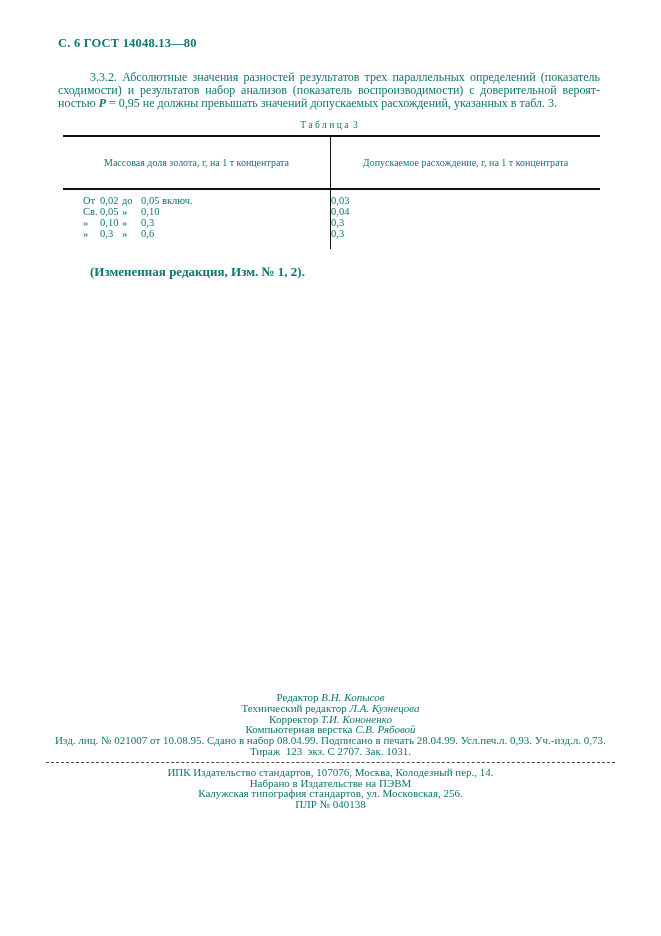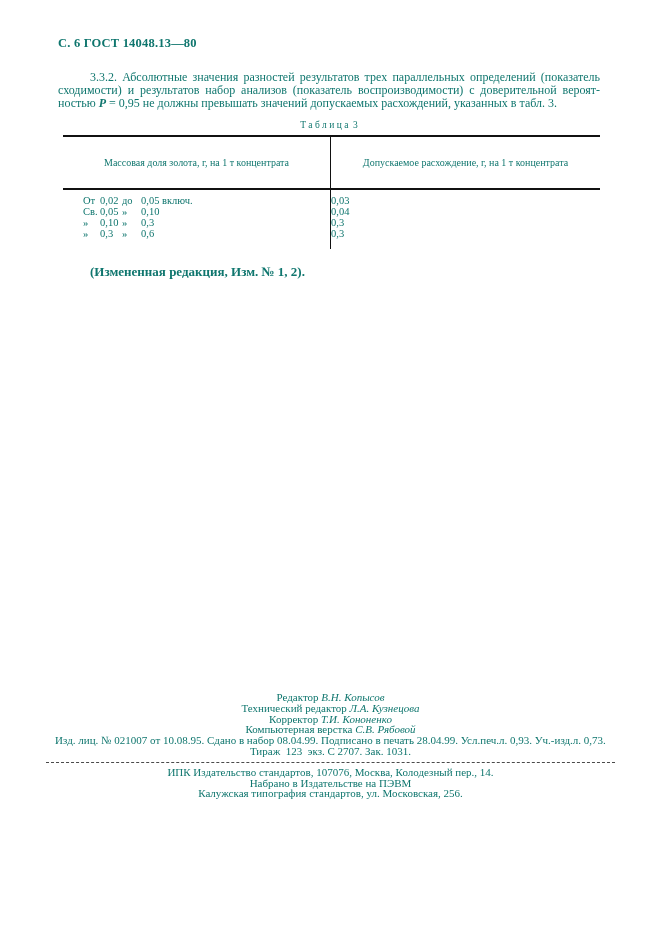--- a/index.html
+++ b/index.html
@@ -145,15 +145,16 @@
       <div>Изд. лиц. № 021007 от 10.08.95. Сдано в набор 08.04.99. Подписано в печать 28.04.99. Усл.печ.л. 0,93. Уч.-изд.л. 0,73.</div>
       <div style="white-space: pre;">Тираж  123  экз. С 2707. Зак. 1031.</div>
     </div>
 
     <div class="dashed"></div>
 
     <div class="publisher">
       <div>ИПК Издательство стандартов, 107076, Москва, Колодезный пер., 14.</div>
       <div>Набрано в Издательстве на ПЭВМ</div>
       <div>Калужская типография стандартов, ул. Московская, 256.</div>
+      <div>ПЛР № 040138</div>
     </div>
   </div>
 </div>
 
 </body></html>

